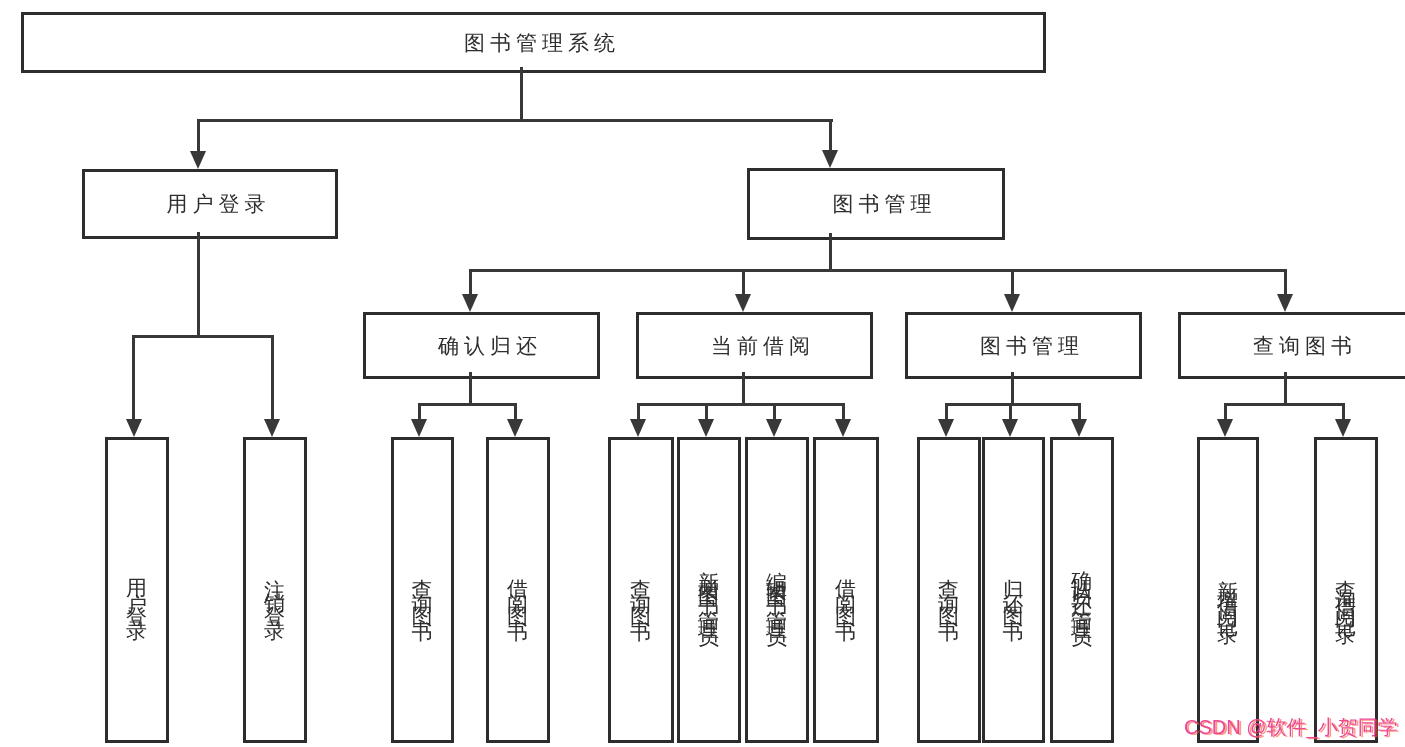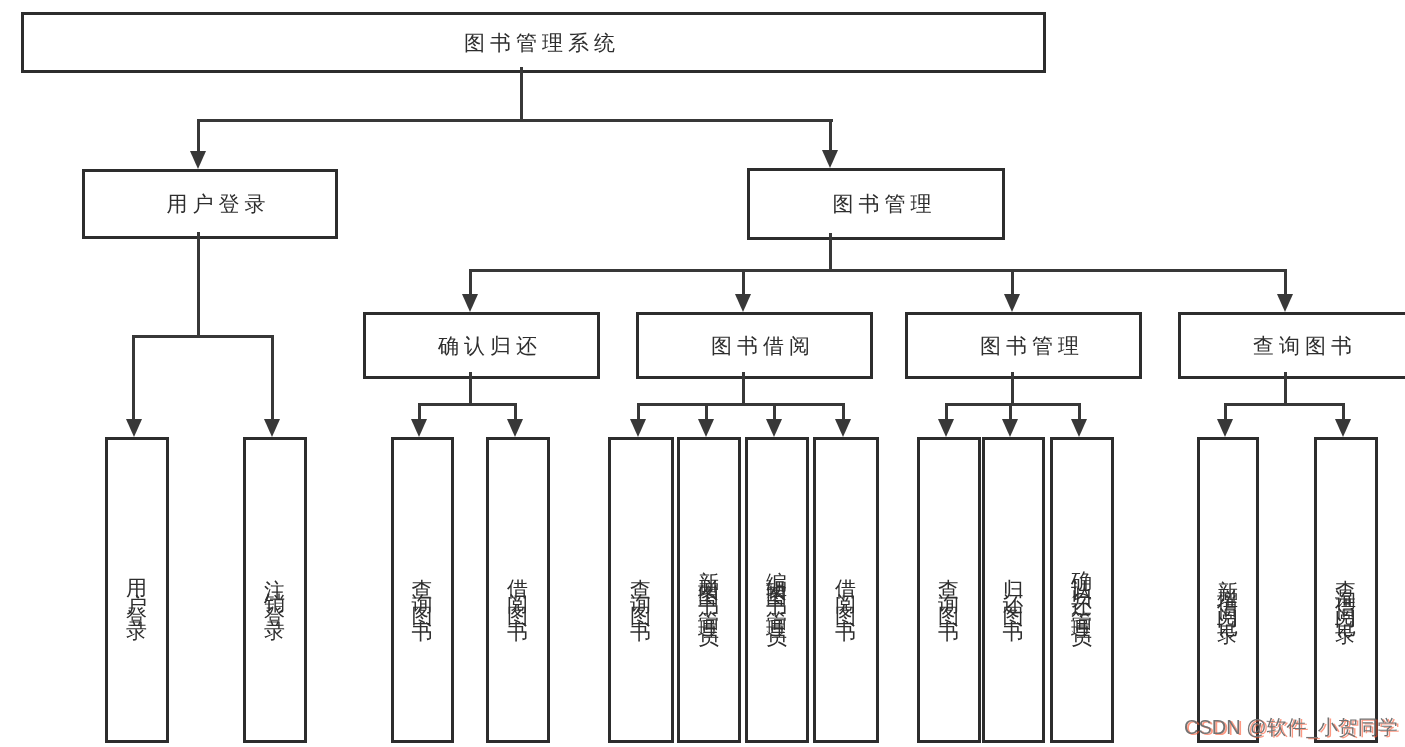--- a/index.html
+++ b/index.html
@@ -12,21 +12,21 @@
   .leaf span{writing-mode:vertical-rl;text-orientation:mixed;
              font-size:21px;line-height:1;display:block;}
   .ls4 span{letter-spacing:14px;}
   .ls6 span{letter-spacing:9px;}
   .ls9 span{letter-spacing:8px;}
   .line{position:absolute;background:#383838;}
   .arrow{position:absolute;width:0;height:0;
          border-left:8px solid transparent;border-right:8px solid transparent;
          border-top:18px solid #383838;}
   .watermark{position:absolute;left:1184px;top:714px;font-size:20px;
-             color:#737373;white-space:nowrap;z-index:5;
+             color:#ec4899;white-space:nowrap;z-index:5;
              text-shadow:2px 1px 0 rgba(252,85,49,0.6);}
 </style>
 </head>
 <body>
 
 <div class="stage">
 
   <div class="node h-node" style="left:21px;top:12px;width:1002px;height:55px;">
     <span>图书管理系统</span>
   </div>
@@ -35,21 +35,21 @@
     <span>用户登录</span>
   </div>
   <div class="node h-node" style="left:747px;top:168px;width:235px;height:66px;">
     <span>图书管理</span>
   </div>
 
   <div class="node h-node" style="left:363px;top:312px;width:214px;height:61px;">
     <span>确认归还</span>
   </div>
   <div class="node h-node" style="left:636px;top:312px;width:214px;height:61px;">
-    <span>图书借阅</span>
+    <span>当前借阅</span>
   </div>
   <div class="node h-node" style="left:905px;top:312px;width:214px;height:61px;">
     <span>图书管理</span>
   </div>
   <div class="node h-node" style="left:1178px;top:312px;width:214px;height:61px;">
     <span>查询图书</span>
   </div>
 
   <div class="node leaf ls4" style="left:105px;top:437px;width:58px;height:300px;">
     <span>用户登录</span>

